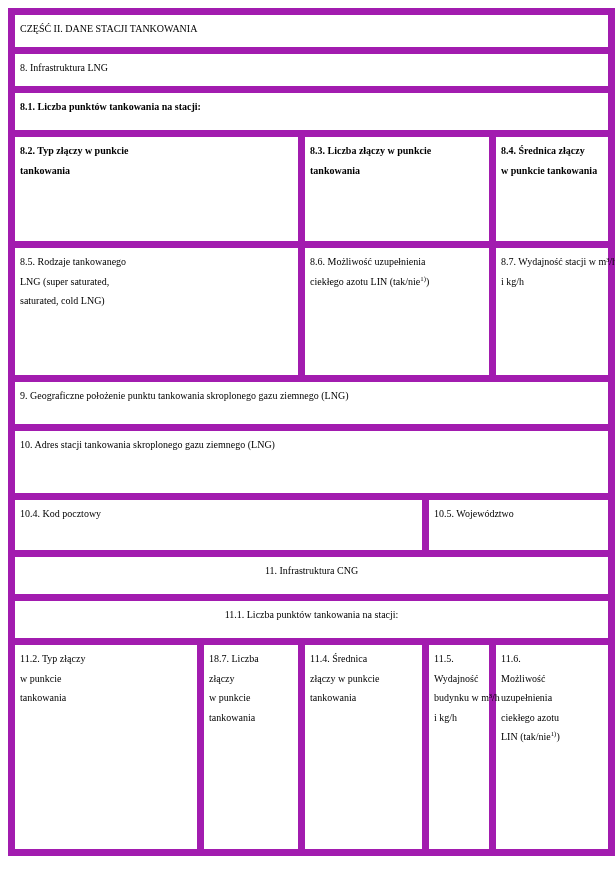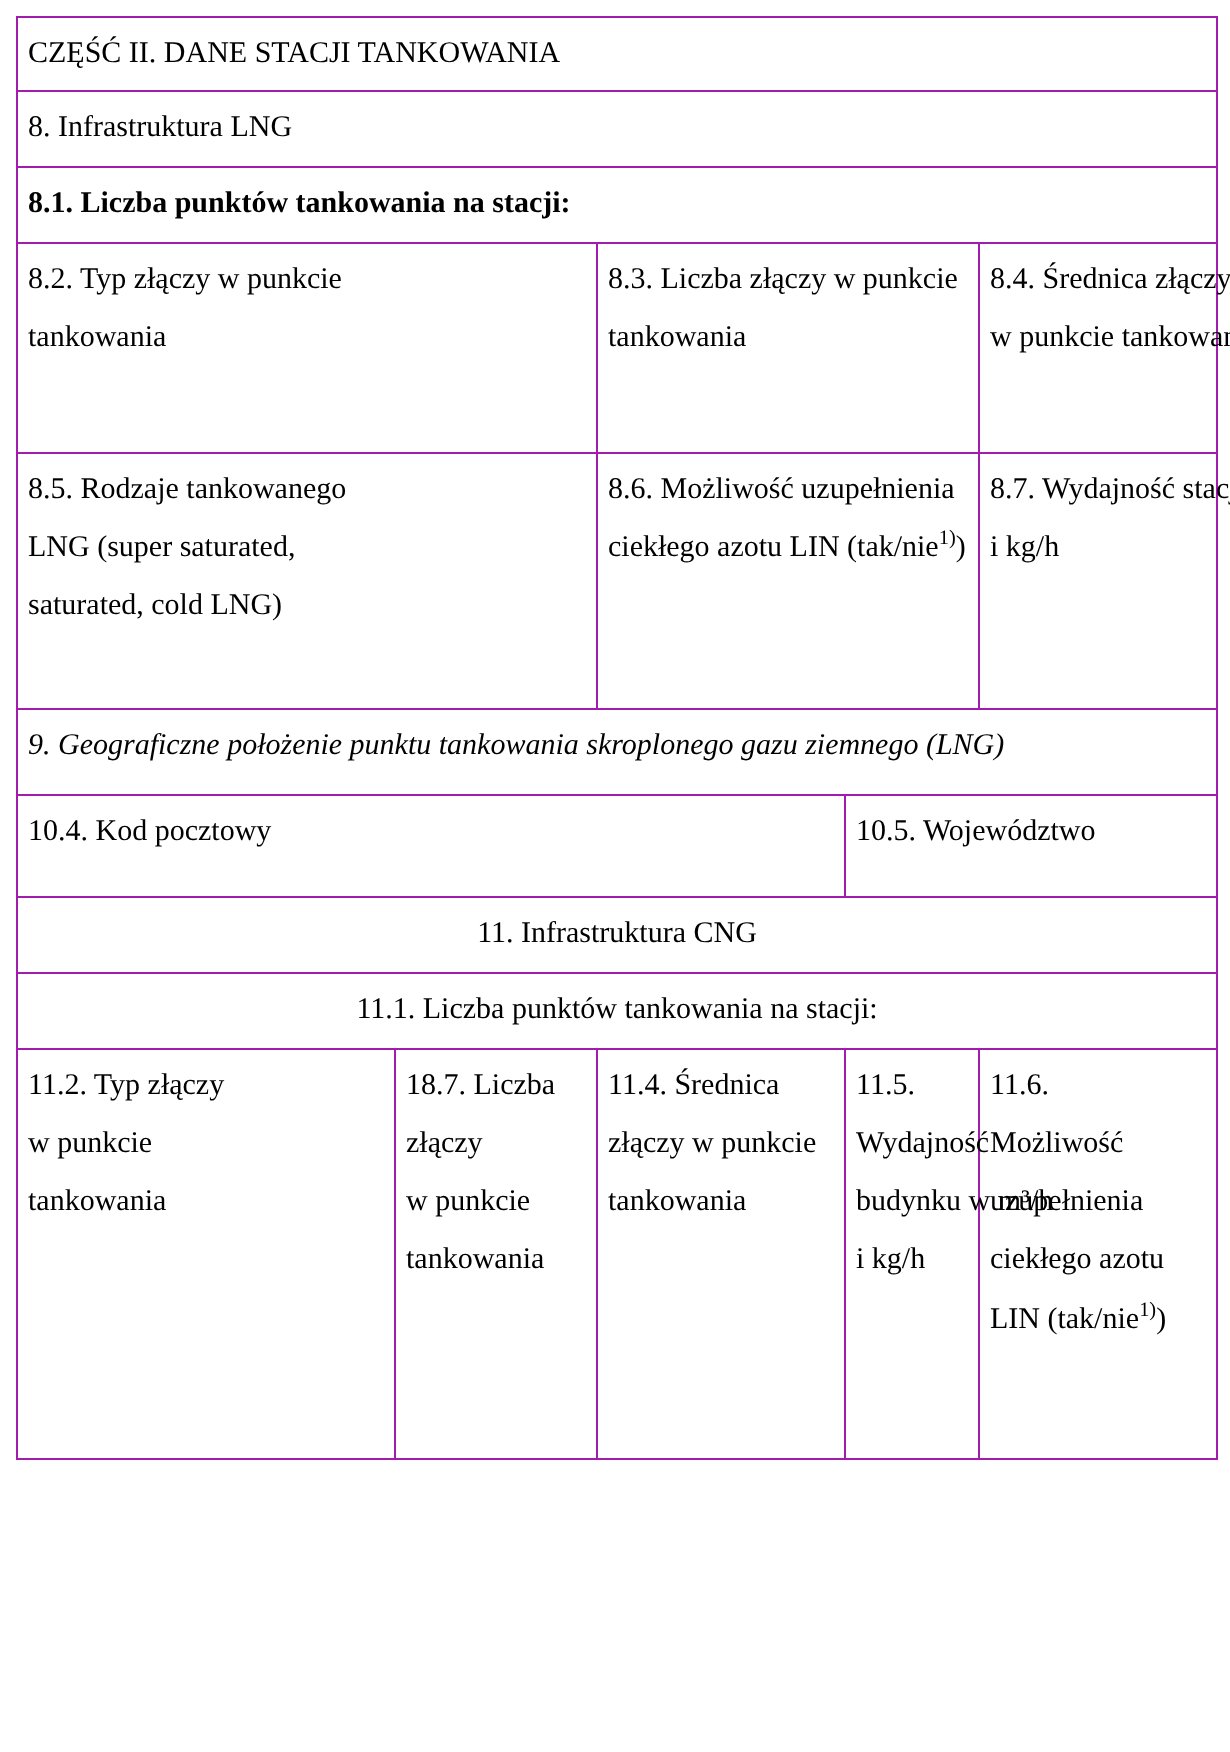--- a/index.html
+++ b/index.html
@@ -22,34 +22,34 @@
   }
   table.form-table {
     position: absolute;
     left: 8px;
     top: 8px;
     width: 600px;
     border-collapse: collapse;
     table-layout: fixed;
   }
   table.form-table td {
-    border: 1px solid #a21caf;
+    border: 7px solid #a21caf;
     vertical-align: top;
     padding: 4px 5px 3px 5px;
-    font-size: 15px;
+    font-size: 10px;
     line-height: 1.95;
     font-family: "Liberation Serif", serif;
   }
   
   .r-title   { height: 25px; }
   .r-single  { height: 25px; }
   .r-single2 { height: 30px; font-weight: bold; }
-  .r-tall97  { height: 97px; }
+  .r-tall97  { height: 97px; font-weight: bold; }
   .r-tall120 { height: 120px; }
-  .r-h35     { height: 35px; font-style: italic; }
+  .r-h35     { height: 35px; }
   .r-h55     { height: 55px; }
   .r-h57     { height: 57px; }
   .r-h43     { height: 43px; }
   .r-h30     { height: 30px; text-align: center; }
   .r-h197    { height: 197px; }
 
   .cell-text { display: block; }
   .cell-text .ln { display: block; white-space: nowrap; }
   sup { font-size: 0.68em; vertical-align: super; line-height: 0; }
 </style>
@@ -134,20 +134,25 @@
       </td>
     </tr>
 
     <tr>
       <td colspan="10" class="r-h35">
         <span class="cell-text">9. Geograficzne położenie punktu tankowania skroplonego gazu ziemnego (LNG)</span>
       </td>
     </tr>
 
 
+    <tr>
+      <td colspan="10" class="r-h55">
+        <span class="cell-text">10. Adres stacji tankowania skroplonego gazu ziemnego (LNG)</span>
+      </td>
+    </tr>
 
 
     <tr>
       <td colspan="6" class="r-h43">
         <span class="cell-text">10.4. Kod pocztowy</span>
       </td>
       <td colspan="4" class="r-h43">
         <span class="cell-text">10.5. Województwo</span>
       </td>
     </tr>

